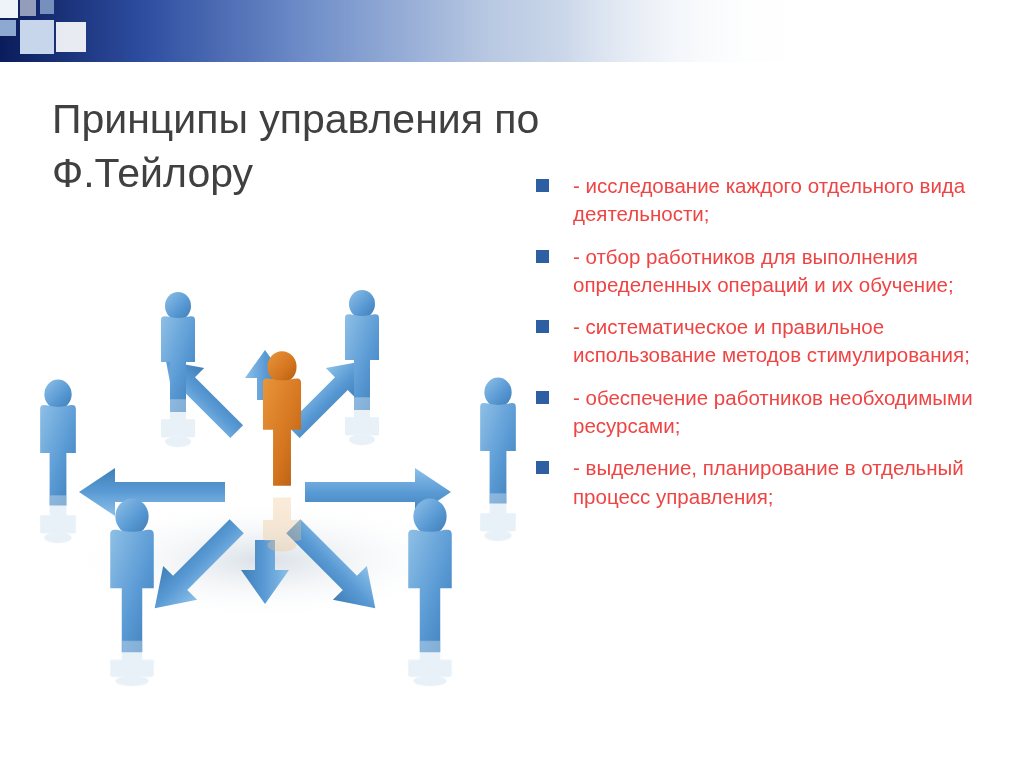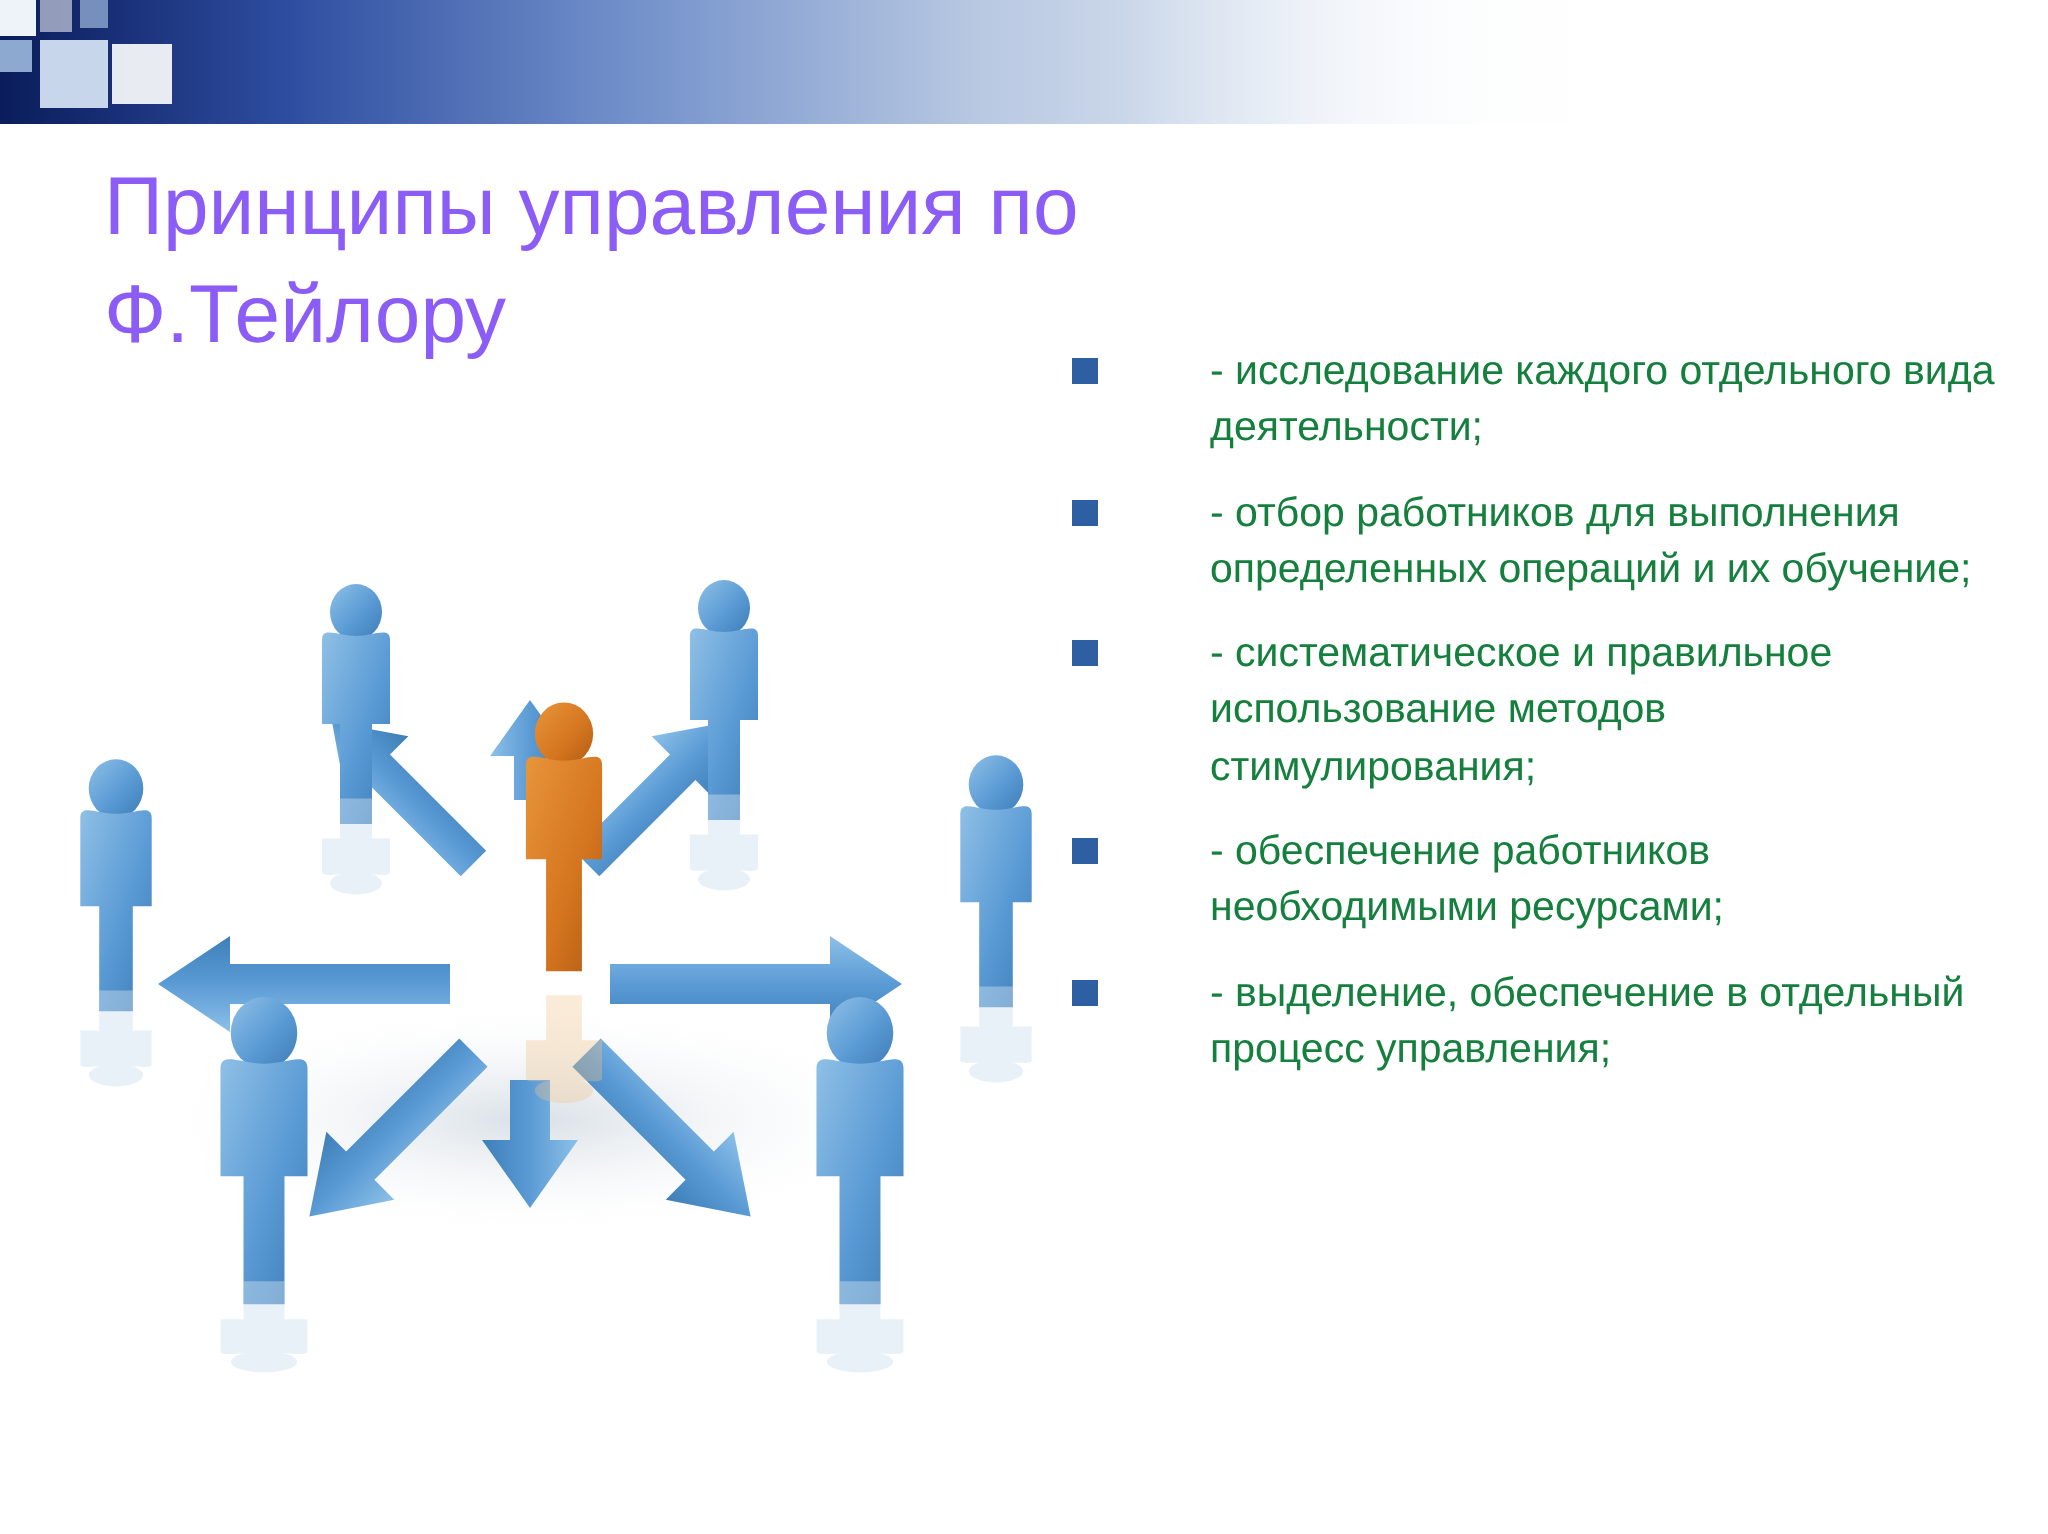--- a/index.html
+++ b/index.html
@@ -37,25 +37,25 @@
     background: #ffffff;
   }
   .sq.light { background: #c7d6ea; }
   .sq.mid { background: #8ea9cf; }
   .sq.pale { background: #eef3f9; }
 
   
   .title {
     position: absolute;
     left: 52px;
-    top: 50px;
+    top: 66px;
     width: 640px;
     font-size: 41px;
     line-height: 1.30;
-    color: #8b5cf6;
+    color: #404040;
     font-weight: normal;
     letter-spacing: 0px;
   }
 
   
   .bullets {
     position: absolute;
     left: 536px;
     top: 172px;
     width: 462px;
@@ -70,22 +70,21 @@
     width: 13px;
     height: 13px;
     background: #2e5fa3;
     margin-top: 7px;
     margin-right: 24px;
   }
   .bullet-text {
     flex: 1 1 auto;
     font-size: 20.5px;
     line-height: 1.38;
-    color: #15803d;
-    margin-left: 32px;
+    color: #ef4444;
   }
 
   
   .illus {
     position: absolute;
     left: 10px;
     top: 230px;
     width: 520px;
     height: 500px;
   }
@@ -235,15 +234,15 @@
   <div class="bullet-row">
     <span class="bullet-marker"></span>
     <span class="bullet-text">- систематическое и правильное использование методов стимулирования;</span>
   </div>
   <div class="bullet-row">
     <span class="bullet-marker"></span>
     <span class="bullet-text">- обеспечение работников необходимыми ресурсами;</span>
   </div>
   <div class="bullet-row">
     <span class="bullet-marker"></span>
-    <span class="bullet-text">- выделение, обеспечение в отдельный процесс управления;</span>
+    <span class="bullet-text">- выделение, планирование в отдельный процесс управления;</span>
   </div>
 </div>
 
 </body></html>

